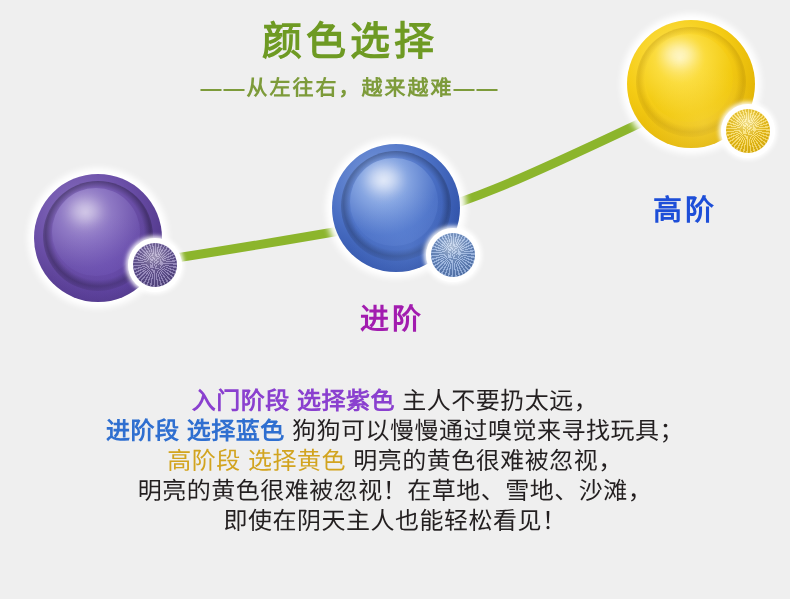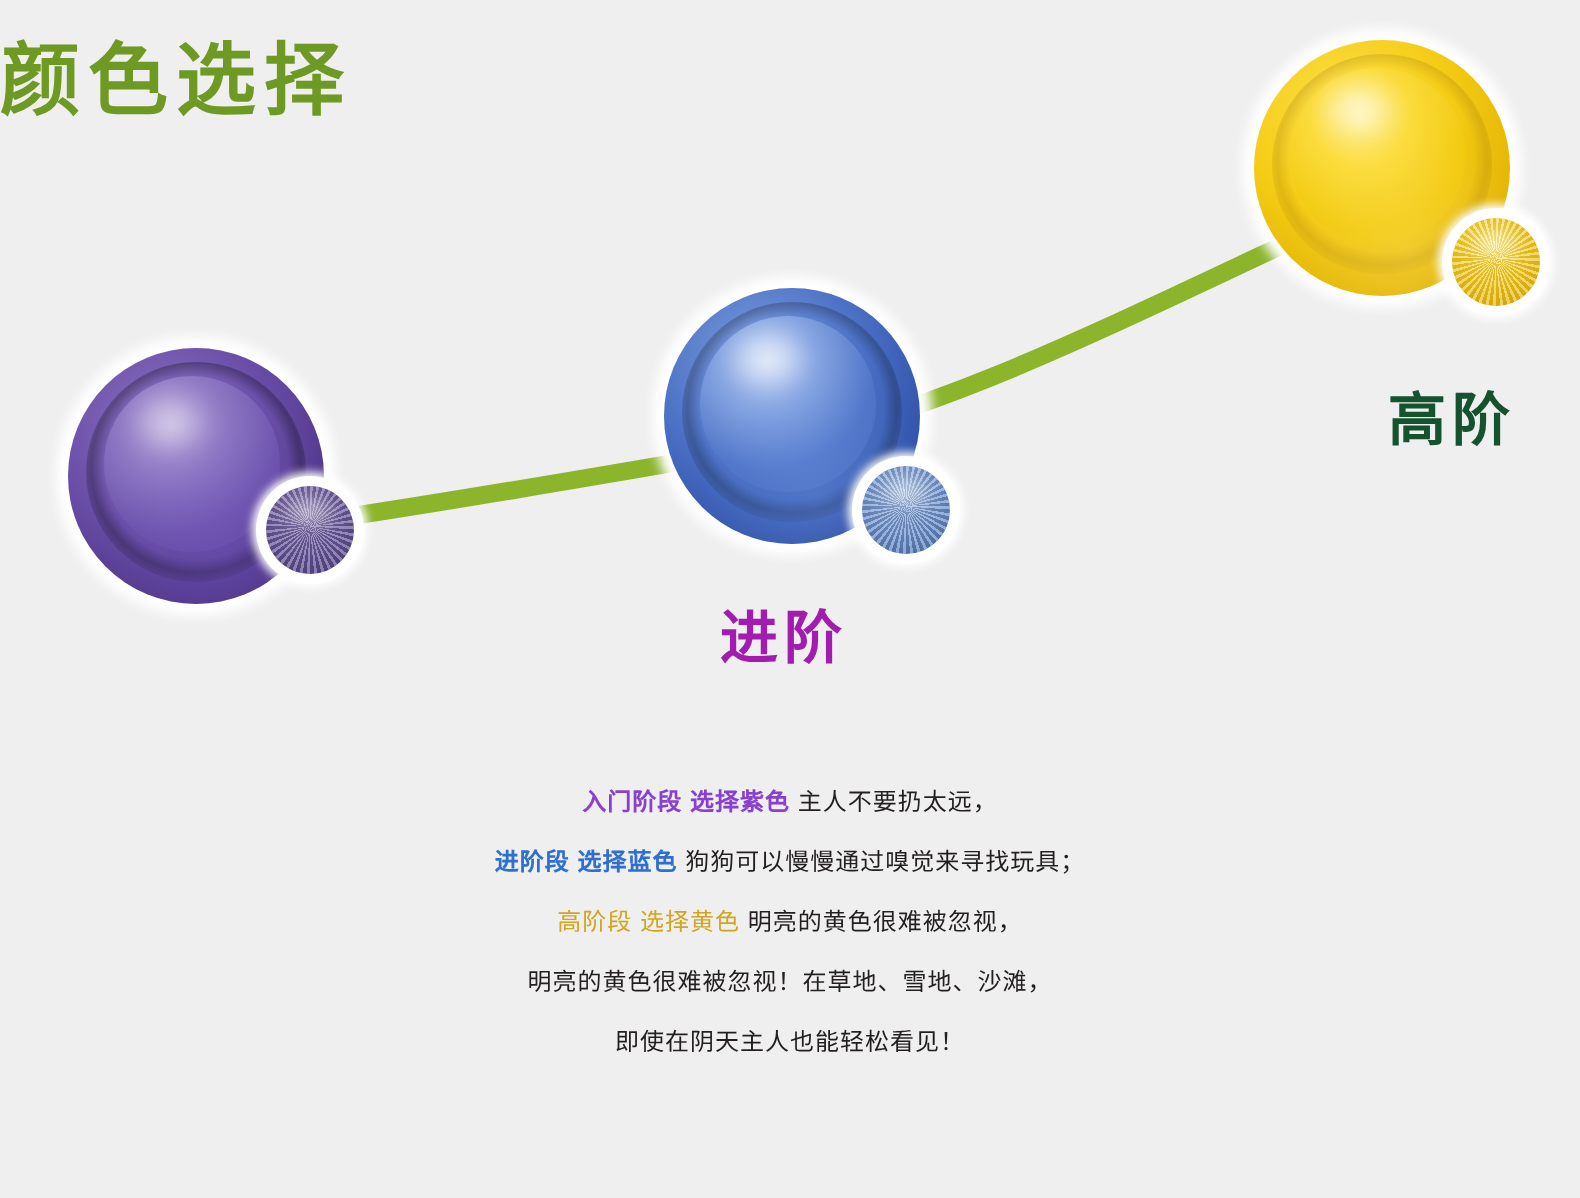--- a/index.html
+++ b/index.html
@@ -17,20 +17,21 @@
     font-family: "Liberation Sans", "DejaVu Sans", sans-serif;
     -webkit-font-smoothing: antialiased;
   }
 
   
   .heading {
     position: absolute;
     left: 0;
     top: 16px;
     width: 700px;
+    text-align: center;
   }
   .title {
     font-size: 40px;
     font-weight: bold;
     color: #6e9a23;
     letter-spacing: 4px;
     line-height: 50px;
     margin: 0;
   }
   .subtitle {
@@ -121,37 +122,38 @@
   
   .desc {
     position: absolute;
     left: 0;
     top: 386px;
     width: 790px;
     text-align: center;
   }
   .desc p {
     margin: 0;
-    font-size: 12px;
+    font-size: 24px;
     line-height: 30px;
     color: #231f20;
     letter-spacing: 0.5px;
     white-space: nowrap;
   }
   .c-purple { color: #8a40cf; font-weight: bold; }
   .c-blue   { color: #2f6fd0; font-weight: bold; margin-top: 33px; }
   .c-gold   { color: #d2a41f; font-weight: normal; }
 </style>
 </head>
 <body>
 
 <div id="poster" style="background: rgb(239, 239, 239);">
 
   <div class="heading">
     <h1 class="title">颜色选择</h1>
+    <div class="subtitle">——从左往右，越来越难——</div>
   </div>
 
   <svg class="connector" viewBox="0 0 790 400" xmlns="http://www.w3.org/2000/svg">
     <path id="connector-path" d="M 150 262 C 230 250, 300 238, 380 224 C 470 208, 560 160, 700 95" fill="none" stroke="#8cb52c" stroke-width="9" stroke-linecap="round"></path>
   </svg>
 
   <div class="ball-group" style="left:20px; top:160px; width:200px; height:180px;">
     <div class="ball-halo" style="left:8px; top:8px; width:140px; height:140px;"></div>
     <div class="ball" style="left:14px; top:14px; width:128px; height:128px;
                 background: radial-gradient(circle at 36% 30%, #8a72c0 0%, #6b4fa8 42%, #543a8e 70%, #3c2a69 100%);">
@@ -210,21 +212,21 @@
     </div>
     <div class="mini-wrap" style="left:108px; top:98px; width:54px; height:54px;">
       <div class="mini" style="left:5px; top:5px; width:44px; height:44px;
                   background: radial-gradient(circle at 45% 30%, #ffe667 0%, #f0c51c 55%, #d9ab05 100%);">
           <div class="ribs" style="background: repeating-conic-gradient(from 0deg at 50% 46%, rgba(255,255,255,0.34) 0deg 4deg, rgba(150,110,0,0.20) 4deg 9deg);"></div>
           <div class="miniglow" style="left:10px; top:6px; width:24px; height:14px;
                       background: radial-gradient(ellipse at center, rgba(255,255,255,0.60), rgba(255,255,255,0));"></div>
       </div>
     </div>
   </div>
-  <div class="stage-label" style="left:694px; top:186px; color:#14532d;">高阶</div>
+  <div class="stage-label" style="left:653px; top:186px; color:#1d4ed8;">高阶</div>
 
   <div class="desc" id="desc-block">
       <p><span class="c-purple">入门阶段 </span><span class="c-purple">选择紫色 </span><span>主人不要扔太远，</span></p>
       <p><span class="c-blue">进阶段 </span><span class="c-blue">选择蓝色 </span><span>狗狗可以慢慢通过嗅觉来寻找玩具；</span></p>
       <p><span class="c-gold">高阶段 </span><span class="c-gold">选择黄色 </span><span>明亮的黄色很难被忽视，</span></p>
       <p><span>明亮的黄色很难被忽视！在草地、雪地、沙滩，</span></p>
       <p><span>即使在阴天主人也能轻松看见！</span></p>
     </div>
 
 </div>

